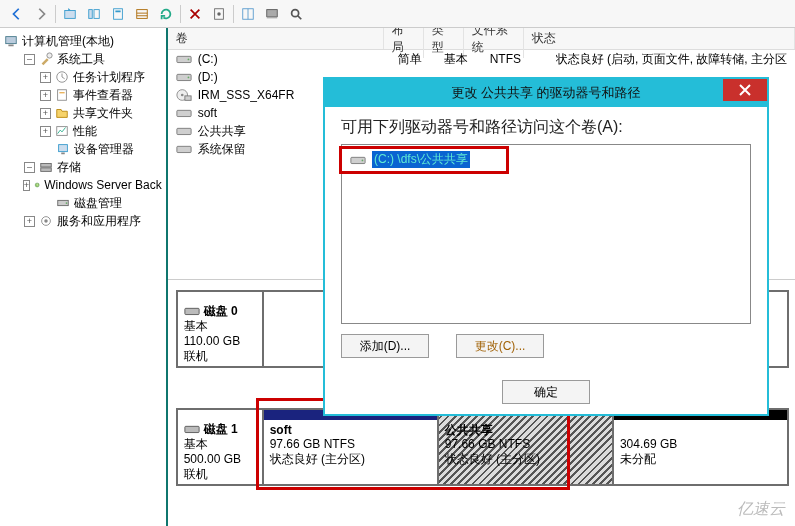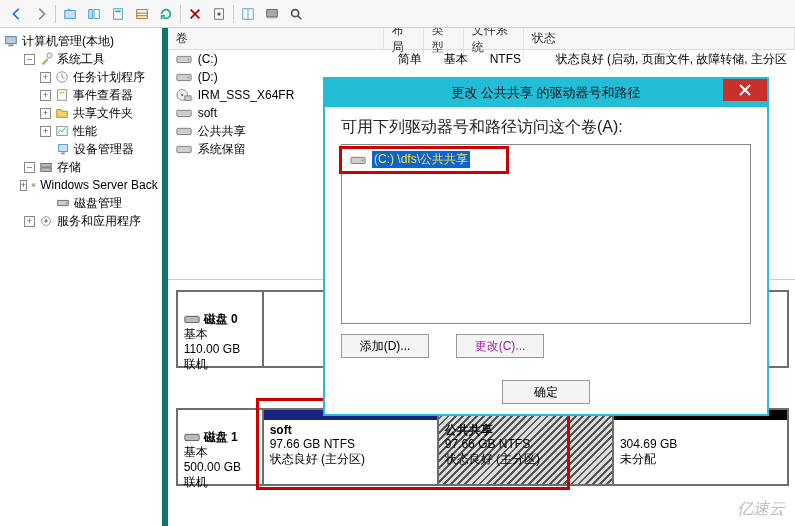--- a/index.html
+++ b/index.html
@@ -9,21 +9,21 @@
 
   
   .toolbar { height:28px; border-bottom:1px solid #ccc; display:flex;
     align-items:center; padding:0 6px; gap:2px; background:#f7f7f7; }
   .tbtn { width:22px; height:22px; display:flex; align-items:center;
     justify-content:center; border:1px solid transparent; border-radius:2px; }
   .tsep { width:1px; height:18px; background:#ccc; margin:0 1px; }
 
   
   .body { display:flex; height:498px; }
-  .tree-pane { width:208px; border-right:6px solid #0f766e; overflow:auto;
+  .tree-pane { width:208px; border-right:2px solid #0f766e; overflow:auto;
     background:#fff; padding:4px 0; }
   .tree-node { display:flex; align-items:center; gap:4px; height:18px;
     padding:0 4px; white-space:nowrap; }
   .tree-node .twisty { width:11px; height:11px; display:flex;
     align-items:center; justify-content:center; font-size:9px; color:#555;
     border:1px solid #888; line-height:1; }
   .tree-node .sp { display:inline-block; }
   .ind1{width:16px}.ind2{width:32px}.ind3{width:48px}
 
   .right-pane { flex:1; position:relative; background:#fff; }
@@ -34,21 +34,21 @@
   .vol-header .col { padding:2px 8px; border-right:1px solid #e3e3e3;
     color:#333; }
   .vol-row { display:flex; align-items:center; padding:2px 8px; gap:6px;
     height:18px; font-size:12px; }
   .vol-list { border-bottom:1px solid #ccc; height:252px; overflow:hidden; }
 
   
   .disk-area { flex:1; position:relative; }
   .disk-block { position:absolute; left:8px; right:6px; height:78px;
     border:2px solid #6e6e6e; display:flex; background:#fff; }
-  .disk-left { width:86px; padding:20px 6px; border-right:2px solid #6e6e6e;
+  .disk-left { width:86px; padding:12px 6px; border-right:2px solid #6e6e6e;
     font-size:12px; line-height:1.25; }
   .disk-left .icon { float:left; margin:0 4px 0 0; }
   .part { flex:1; display:flex; flex-direction:column; position:relative; }
   .part-cap { height:10px; }
   .part .body { padding:3px 6px; font-size:12px; line-height:1.2;
     flex:1; height:auto; display:block; }
   .part + .part { border-left:2px solid #6e6e6e; }
   .hatched { background:repeating-linear-gradient(135deg,#555 0,#555 2px,#dcdcdc 2px,#dcdcdc 5px); }
   .cap-blue{background:#1a237e}
   .cap-black{background:#000}
@@ -62,25 +62,25 @@
     position:relative; }
   .modal-close { position:absolute; right:0; top:0; width:44px; height:22px;
     background:#c9302c; color:#fff; display:flex; align-items:center;
     justify-content:center; font-size:13px; font-weight:bold; }
   .modal-body { padding:10px 16px; }
   .modal-body .lbl { font-size:16px; color:#222; margin-bottom:6px; }
   .listbox { border:1px solid #888; height:180px; background:#fff;
     padding:4px; }
   .listbox .item { display:flex; align-items:center; gap:6px;
     padding:2px 4px; }
-  .hl { background:#0a64d1; color:#fde047; padding:0 2px; }
+  .hl { background:#0a64d1; color:#5eead4; padding:0 2px; }
   .btn { display:inline-flex; align-items:center; justify-content:center;
     height:24px; min-width:88px; padding:0 10px; border:1px solid #9a9a9a;
     background:#f4f4f4; font-size:12px; }
-  .btn.disabled { color:#a21caf; }
+  .btn.disabled { color:#a16207; }
   .btnrow { display:flex; gap:27px; margin-top:10px; }
   .btnrow.right { justify-content:center; margin-top:22px; }
   .watermark { position:absolute; right:10px; bottom:6px; color:#bbb;
     font-size:16px; font-style:italic; }
 
   
   .ic { width:14px; height:14px; display:inline-flex; align-items:center;
     justify-content:center; }
   svg { display:block; }
   .drive-icon{width:16px;height:14px}

